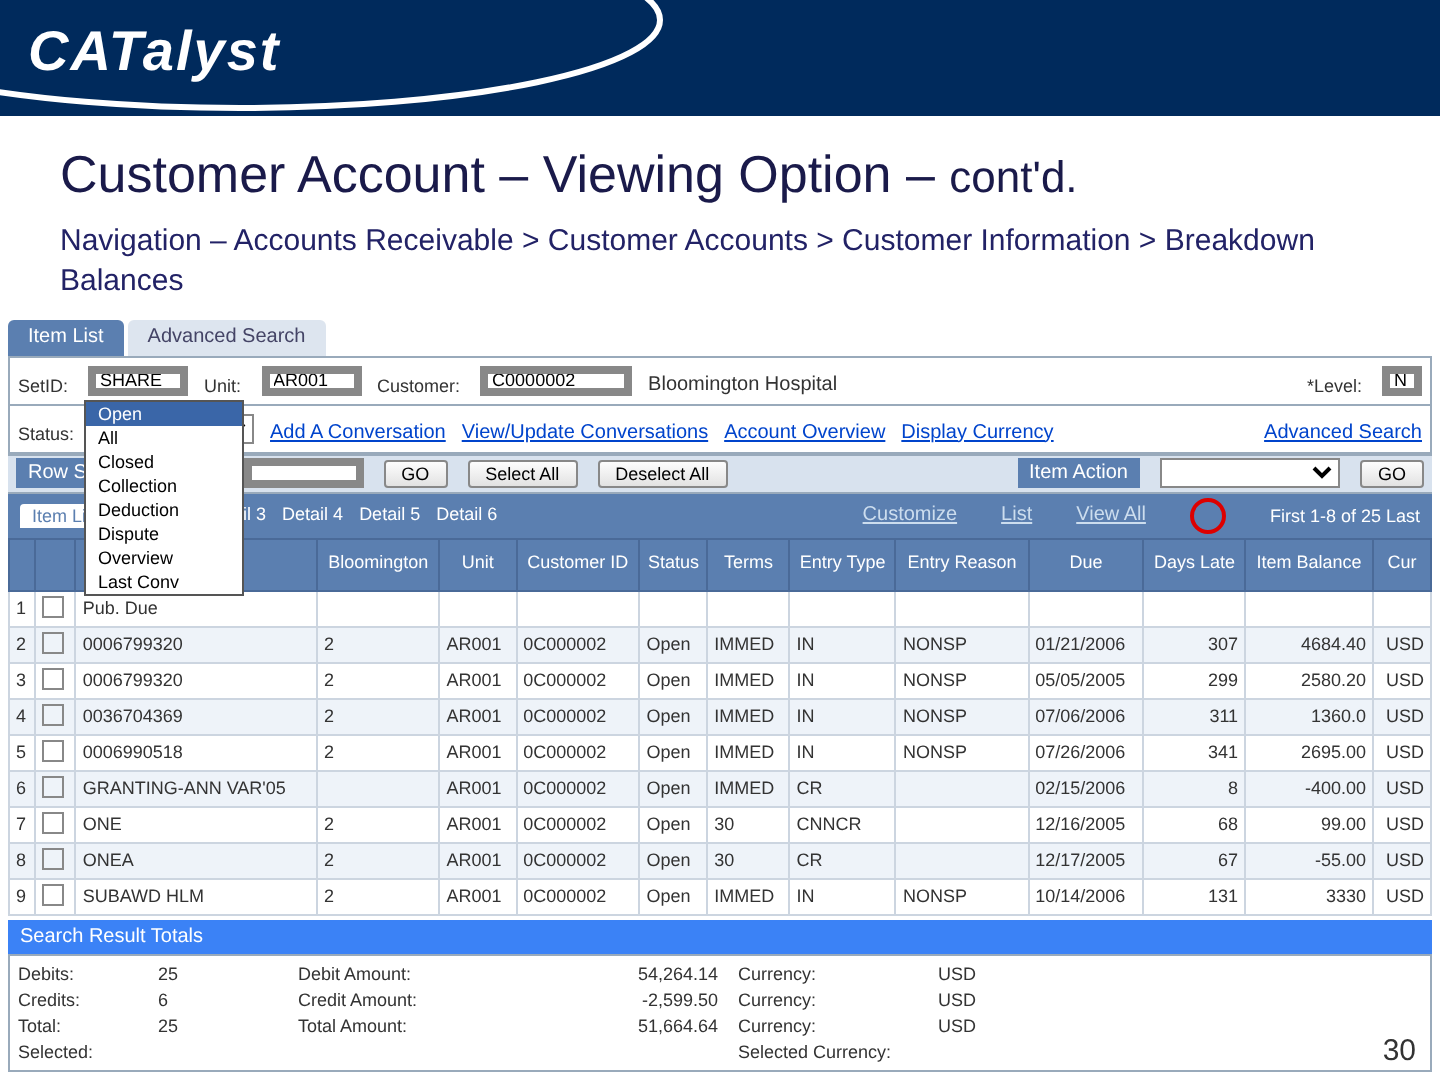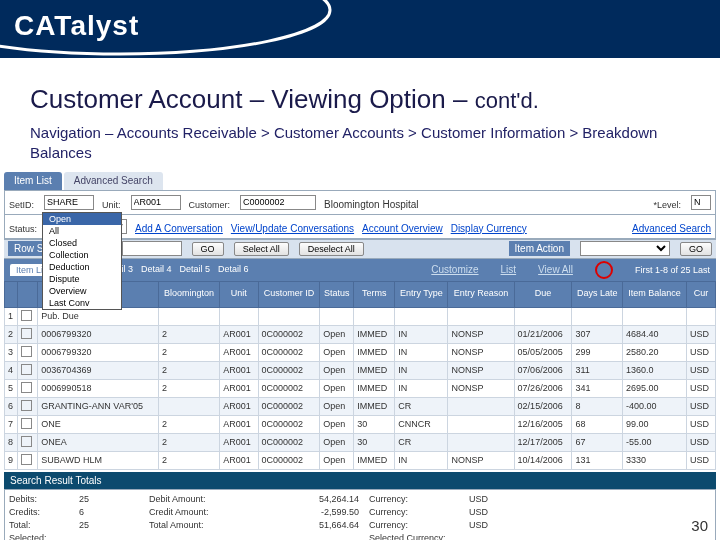--- a/index.html
+++ b/index.html
@@ -1,46 +1,46 @@
 <!DOCTYPE html>
 <html><head>
 <meta charset="utf-8">
 <style>
   * { box-sizing: border-box; margin: 0; padding: 0; }
   body { width: 720px; height: 540px; font-family: Arial, sans-serif; font-size: 10px; background: #fff; overflow: hidden; }
   .header-band { background: #002a5c; height: 58px; position: relative; }
-  .logo { color: #fff; font-size: 28px; font-weight: bold; padding: 10px 0 0 14px; letter-spacing: 1px; }
+  .logo { color: #fff; font-size: 28px; font-style: italic; font-weight: bold; padding: 10px 0 0 14px; letter-spacing: 1px; }
   .logo-swoosh { position: absolute; top: 0; left: 0; width: 360px; height: 58px; }
-  .title { font-size: 26px; color: #1a1a4a; padding: 14px 0 6px 30px; font-weight: normal; margin-top: 12px; }
+  .title { font-size: 26px; color: #1a1a4a; padding: 14px 0 6px 30px; font-weight: normal; }
   .title .contd { font-size: 22px; }
   .nav-path { font-size: 15px; color: #222266; padding: 2px 30px 8px 30px; line-height: 1.35; }
   .app { padding: 0 4px; }
   .tabbar { height: 18px; display: flex; gap: 2px; }
   .tab { background: #5b7fb0; color: #fff; padding: 3px 10px; font-size: 10px; border-radius: 3px 3px 0 0; }
   .tab.inactive { background: #dde5ef; color: #3a5; color:#446; }
   .lbl { color: #333; font-size: 9px; text-align: right; padding-right: 2px; }
-  .inp { border: 1px solid #f9a8d4; border-color:#888; height: 15px; padding: 1px 2px; font-size: 9px; background: #fff; }
+  .inp { border: 4px solid #f9a8d4; border-color:#888; height: 15px; padding: 1px 2px; font-size: 9px; background: #fff; }
   .sel { border: 1px solid #888; height: 15px; font-size: 9px; background: #fff; }
   .linkish { color: #0044cc; font-size: 10px; text-decoration: underline; cursor: pointer; }
   .actionrow { display: flex; gap: 10px; align-items: center; padding: 3px 4px; background: #d8e2ee; border-top: 1px solid #9ab; border-bottom: 1px solid #9ab; height: 20px; }
   .btn { background: linear-gradient(#fdfdfd,#e2e2e2); border: 1px solid #888; padding: 1px 8px; font-size: 9px; border-radius: 2px; }
   .header-row { background: #5b7fb0; height: 22px; display: flex; align-items: center; padding: 0 6px; color: #fff; font-size: 9px; justify-content: space-between; }
   .header-row .left { display:flex; gap:8px;}
   .header-row .right { display:flex; gap:22px; align-items:center;}
   .red-circle { width: 18px; height: 18px; border: 2px solid #d00; border-radius: 50%; display: inline-block; }
   table.grid { width: 100%; border-collapse: collapse; font-size: 9px; }
   table.grid th { background: #5b7fb0; color: #fff; font-weight: normal; border: 1px solid #4a6a98; padding: 3px 2px; height: 26px; line-height: 1.1; }
   table.grid td { border: 1px solid #ccd5e0; padding: 2px 3px; height: 18px; color: #333; }
-  table.grid td.num { text-align: left; }
+  table.grid td.num { text-align: right; }
   table.grid tr:nth-child(even) td { background: #eef3f9; }
   .chk { width: 11px; height: 11px; border: 1px solid #888; display: inline-block; }
   .dropdown-overlay { position: absolute; background: #fff; border: 1px solid #555; z-index: 50; font-size: 9px; }
   .dropdown-overlay div { padding: 1px 6px; }
   .dropdown-overlay div.sel { background: #3a66a8; color:#fff; border:none; height:auto; }
-  .totals-bar { background: #0c4a6e; color: #fff; padding: 3px 6px; font-size: 10px; margin-top: 2px;}
+  .totals-bar { background: #3b82f6; color: #fff; padding: 3px 6px; font-size: 10px; margin-top: 2px;}
   .totals-grid { border: 1px solid #9ab; padding: 4px; display: grid; grid-template-columns: 60px 60px 90px 110px 90px 60px; gap: 3px 10px; font-size: 9px; background: #fff;}
   .totals-grid .l { color:#333;}
   .totals-grid .v { color:#333;}
   .totals-grid .vnum { text-align:right; }
   .page-num { position: absolute; bottom: 6px; right: 12px; font-size: 15px; color: #333; }
   .row-filters { display:flex; align-items:flex-end; gap:6px; padding:2px 4px; }
 </style>
 </head>
 <body>
 

